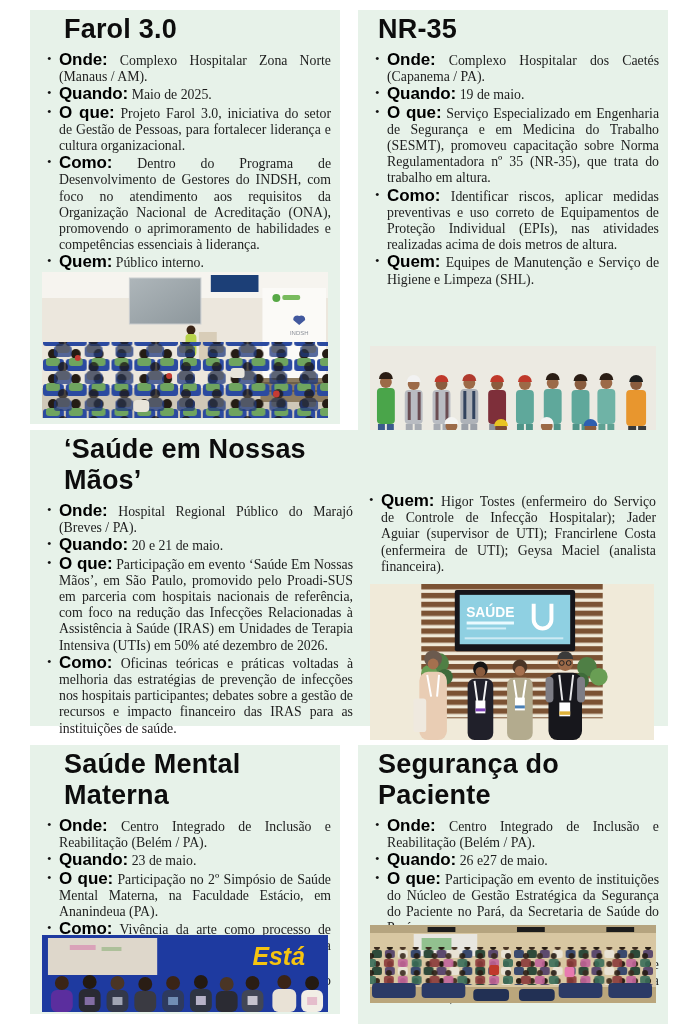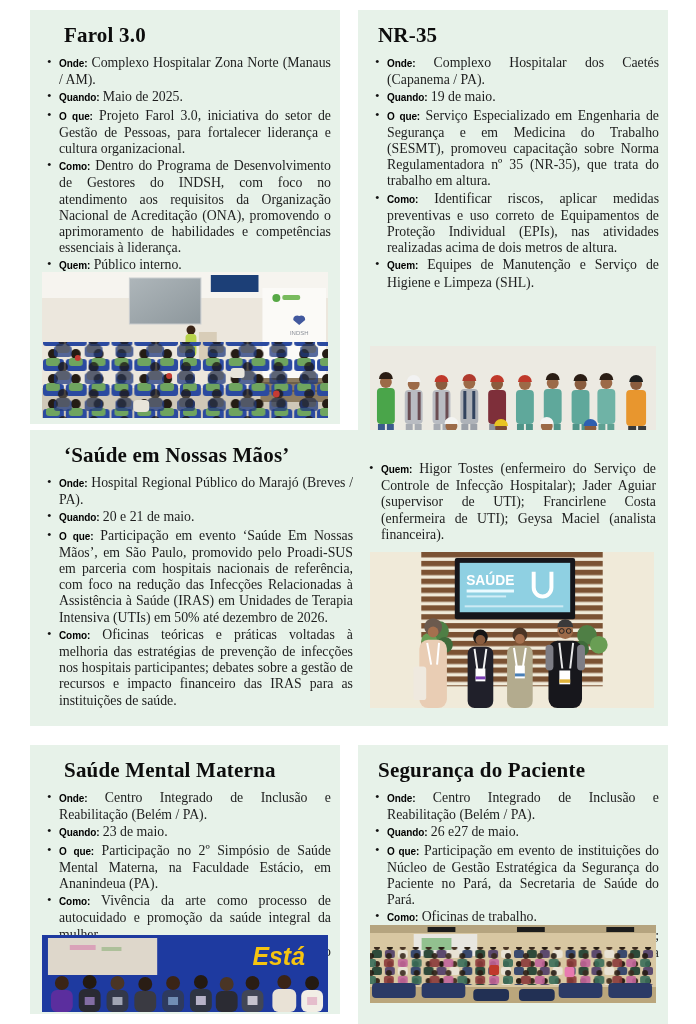--- a/index.html
+++ b/index.html
@@ -12,47 +12,47 @@
     overflow:hidden;font-family:"Liberation Serif",serif;
   }
   .card{position:absolute;background:var(--mint);}
   #card-farol{left:30px;top:10px;width:310px;height:414px;}
   #card-nr35{left:358px;top:10px;width:310px;height:488px;}
   #card-saude{left:30px;top:430px;width:638px;height:296px;}
   #card-materna{left:30px;top:745px;width:310px;height:269px;}
   #card-seguranca{left:358px;top:745px;width:310px;height:312px;}
 
   .card h2{
-    font-family:Liberation Serif, serif;font-weight:bold;font-size:21px;
-    margin:13px 8px 7px 34px;color:#0d0d0d;letter-spacing:.2px;
+    font-family:Liberation Sans, sans-serif;font-weight:bold;font-size:27px;
+    margin:4px 8px 7px 34px;color:#0d0d0d;letter-spacing:.2px;
   }
   #card-nr35 h2, #card-seguranca h2{margin-left:20px;}
 
   ul.facts{list-style:none;margin:0;padding:0 9px 0 16px;}
   ul.facts li{
     position:relative;padding-left:13px;font-size:13.8px;line-height:16.2px;
     text-align:justify;color:var(--ink);margin-bottom:1px;
   }
   ul.facts li::before{
     content:"\2022";position:absolute;left:1px;top:-1px;font-size:13px;color:#111;
   }
   .lbl{
-    font-family:"Liberation Sans",sans-serif;font-weight:700;font-size:10px;
+    font-family:"Liberation Sans",sans-serif;font-weight:700;font-size:17px;
     color:#000;letter-spacing:-0.1px;
   }
   .photo{position:absolute;left:12px;}
   .photo svg{display:block;}
   #card-farol .photo,#card-nr35 .photo{bottom:6px;}
   #card-materna .photo{top:190px;}
   #card-seguranca .photo{top:180px;}
 
   
   #card-saude .col-left{position:absolute;left:0;top:0;width:332px;}
   #card-saude .col-right{position:absolute;left:332px;top:31px;width:306px;}
-  #card-saude .col-right ul.facts{padding:0 12px 0 6px;}
+  #card-saude .col-right ul.facts{padding:0 12px 0 6px;margin-top:32px;}
   #card-saude .photo-inline{margin:9px 10px 0 8px;}
   #card-saude .photo-inline svg{display:block;}
 </style>
 </head>
 <body>
 
 <div class="page">
 
   <section class="card" id="card-farol">
     <h2>Farol 3.0</h2>

